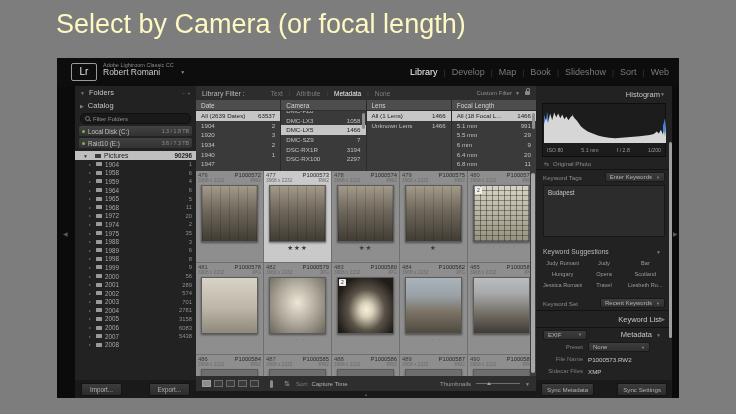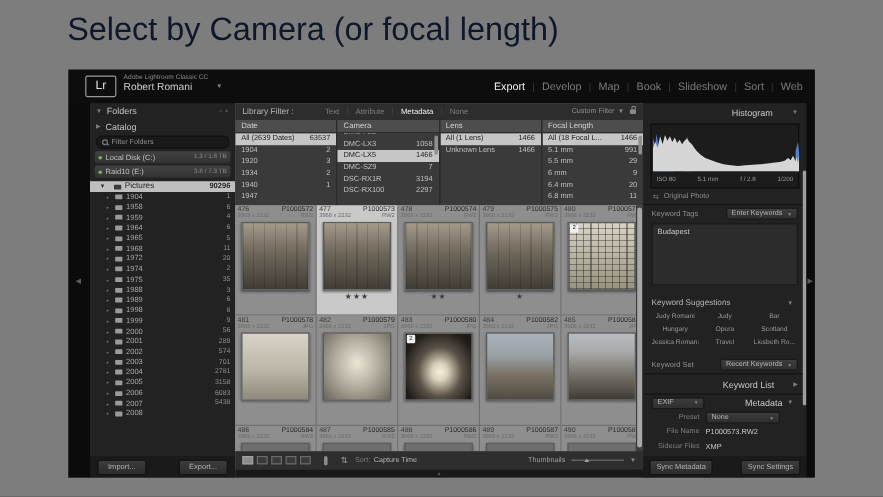--- a/index.html
+++ b/index.html
@@ -1,17 +1,17 @@
 <!DOCTYPE html>
 <html><head>
 <meta charset="utf-8">
 <style>
   html,body{margin:0;padding:0;}
   body{width:736px;height:414px;background:#7d7d7d;font-family:"Liberation Sans",sans-serif;position:relative;overflow:hidden;}
-  .slide-title{position:absolute;left:56px;top:9px;font-size:27px;color:#0f172a;font-weight:400;}
+  .slide-title{position:absolute;left:56px;top:9px;font-size:27px;color:#fef9c3;font-weight:400;}
 
   .lr{position:absolute;left:57px;top:58px;width:622px;height:340px;background:#151515;overflow:hidden;}
 
   
   .topbar{position:absolute;left:0;top:0;right:0;height:28px;background:#0d0d0d;}
   .logo{position:absolute;left:14px;top:5px;width:24px;height:16px;border:1px solid #9a9a9a;border-radius:2px;color:#e0e0e0;font-size:10px;text-align:center;line-height:15px;}
   .app-id{position:absolute;left:46px;top:4px;line-height:1.15;}
   .app-name{font-size:5.5px;color:#8a8a8a;display:block;}
   .cat-line{display:flex;align-items:center;gap:20px;}
   .cat-name{font-size:8.5px;color:#cfcfcf;}
@@ -109,21 +109,21 @@
   .sortdir{margin-left:8px;font-size:7px;color:#9a9a9a;}
   .sortlbl{color:#7c7c7c;margin-left:3px;}
   .sortval{color:#b4b4b4;}
   .tb-right{margin-left:auto;display:flex;align-items:center;gap:5px;}
   .thumbslider{width:44px;height:1px;background:#6e6e6e;position:relative;}
   .knob{position:absolute;left:11px;top:-1px;width:0;height:0;border-left:2px solid transparent;border-right:2px solid transparent;border-bottom:3px solid #a0a0a0;}
   .cbottom{position:absolute;left:0;top:305px;width:100%;height:7px;background:#191919;color:#5e5e5e;text-align:center;font-size:4px;line-height:7px;}
 
   
   .rpanel{position:absolute;left:479px;top:28px;width:136px;height:294px;background:#222;overflow:hidden;}
-  .rhead{display:flex;align-items:center;height:16px;padding:0 7px;color:#c6c6c6;font-size:7.5px;justify-content:flex-end;gap:16px;}
+  .rhead{display:flex;align-items:center;height:16px;padding:0 7px;color:#c6c6c6;font-size:7.5px;justify-content:flex-end;gap:0;}
   .rhead .tri{margin:0;}
   .histbox{margin:1px 6px 0;height:52px;background:#1c1c1c;border:1px solid #0e0e0e;position:relative;}
   .histbox svg{position:absolute;left:1px;top:1px;width:122px;height:38px;}
   .histstats{position:absolute;left:0;right:0;bottom:1px;height:10px;display:flex;justify-content:space-between;align-items:center;padding:0 4px;font-size:5.2px;color:#9a9a9a;}
   .origrow{display:flex;align-items:center;gap:4px;padding:3px 8px 2px;color:#8e8e8e;font-size:6px;}
   .swap{color:#7a7a7a;font-size:6px;}
   .divider{height:1px;background:#131313;}
   .kwrow{display:flex;align-items:center;padding:2px 7px;gap:4px;}
   .kwlabel{color:#8e8e8e;font-size:6.2px;}
   .dropdown{margin-left:auto;background:linear-gradient(#3d3d3d,#2f2f2f);border:1px solid #191919;border-radius:2px;color:#b5b5b5;font-size:6px;padding:1px 4px;display:flex;gap:4px;align-items:center;min-width:58px;justify-content:space-between;box-sizing:border-box;}
@@ -154,21 +154,21 @@
   <div class="topbar">
     <div class="logo">Lr</div>
     <div class="app-id">
       <span class="app-name">Adobe Lightroom Classic CC</span>
       <span class="cat-line">
         <span class="cat-name">Robert Romani</span>
         <span class="caret">▼</span>
       </span>
     </div>
     <div class="modules">
-        <span class="module active">Export</span>
+        <span class="module active">Library</span>
         <span class="mod-sep">|</span>
         <span class="module">Develop</span>
         <span class="mod-sep">|</span>
         <span class="module">Map</span>
         <span class="mod-sep">|</span>
         <span class="module">Book</span>
         <span class="mod-sep">|</span>
         <span class="module">Slideshow</span>
         <span class="mod-sep">|</span>
         <span class="module">Sort</span>

